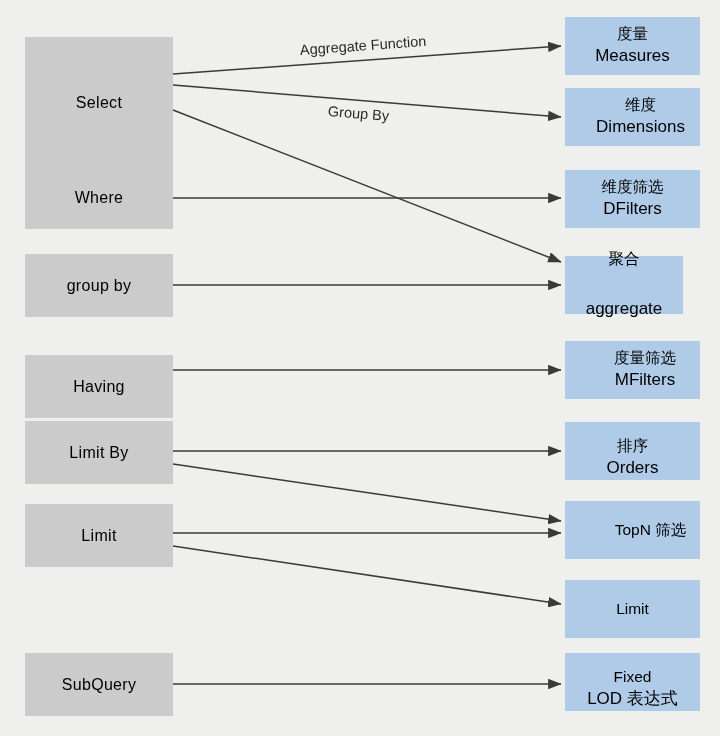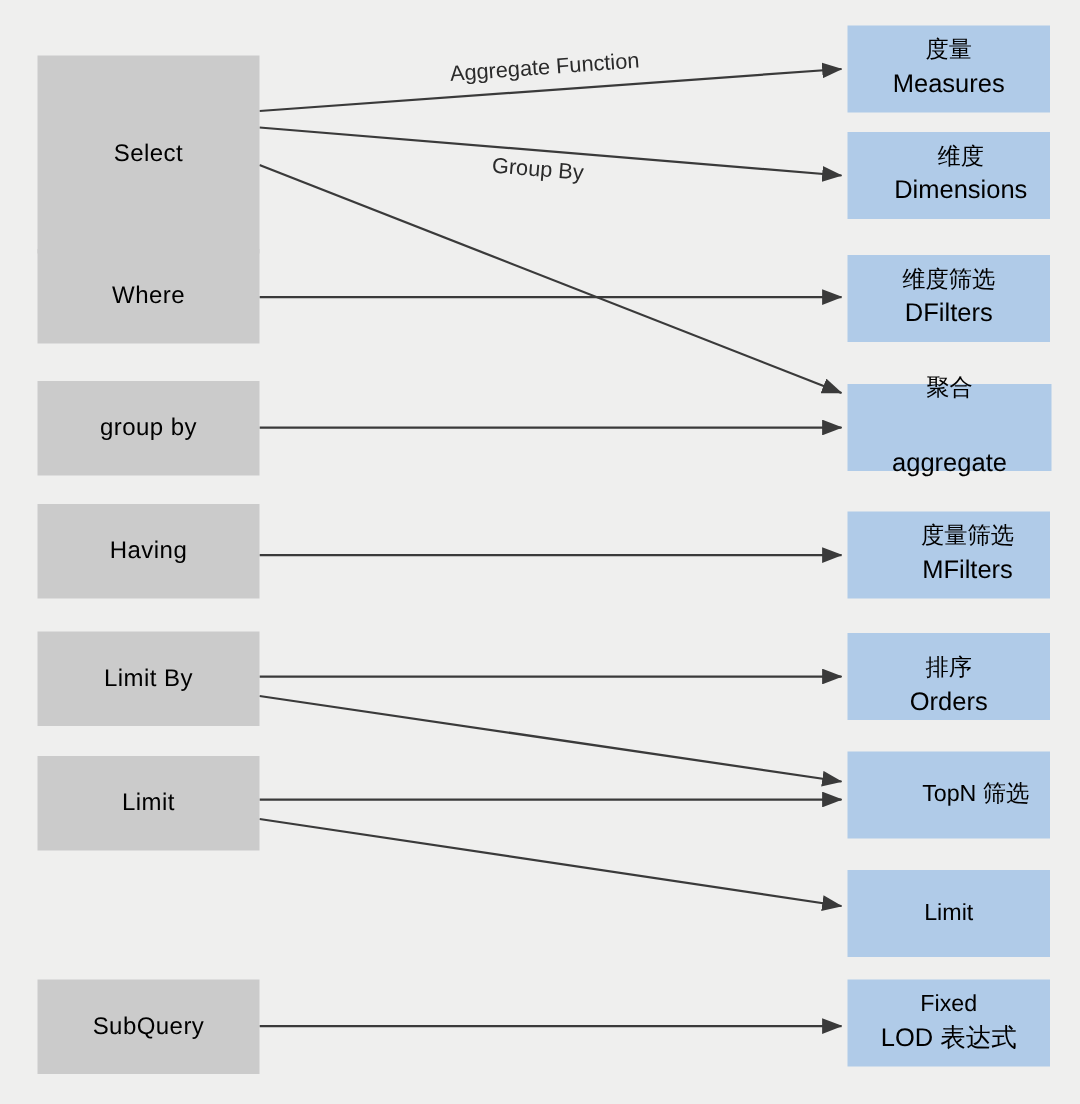--- a/index.html
+++ b/index.html
@@ -87,21 +87,21 @@
   <div id="sql-nodes-group">
       <div class="node sql" style="left: 25px; top: 17px; width: 148px; height: 132px; margin-top: 20px;">
         <span class="line1">Select</span>
       </div>
       <div class="node sql" style="left: 25px; top: 166px; width: 148px; height: 63px;">
         <span class="line1">Where</span>
       </div>
       <div class="node sql" style="left: 25px; top: 254px; width: 148px; height: 63px;">
         <span class="line1">group by</span>
       </div>
-      <div class="node sql" style="left: 25px; top: 336px; width: 148px; height: 63px;">
+      <div class="node sql" style="left: 25px; top: 355px; width: 148px; height: 63px;">
         <span class="line1">Having</span>
       </div>
       <div class="node sql" style="left: 25px; top: 421px; width: 148px; height: 63px;">
         <span class="line1">Limit By</span>
       </div>
       <div class="node sql" style="left: 25px; top: 504px; width: 148px; height: 63px;">
         <span class="line1">Limit</span>
       </div>
       <div class="node sql" style="left: 25px; top: 653px; width: 148px; height: 63px;">
         <span class="line1">SubQuery</span>
@@ -113,39 +113,39 @@
         <span class="line2">Measures</span>
       </div>
       <div class="node bi" style="left: 565px; top: 88px; width: 135px; height: 58px; padding-left: 16px;">
         <span class="line1">维度</span>
         <span class="line2">Dimensions</span>
       </div>
       <div class="node bi" style="left: 565px; top: 170px; width: 135px; height: 58px;">
         <span class="line1">维度筛选</span>
         <span class="line2">DFilters</span>
       </div>
-      <div class="node bi" style="left: 565px; top: 256px; width: 136px; height: 58px; gap: 28px;">
+      <div class="node bi" style="left: 565px; top: 256px; width: 118px; height: 58px; gap: 28px;">
         <span class="line1">聚合</span>
         <span class="line2">aggregate</span>
       </div>
       <div class="node bi" style="left: 565px; top: 341px; width: 135px; height: 58px; padding-left: 25px;">
         <span class="line1">度量筛选</span>
         <span class="line2">MFilters</span>
       </div>
       <div class="node bi" style="left: 565px; top: 422px; width: 135px; height: 58px; justify-content: flex-end;">
         <span class="line1">排序</span>
         <span class="line2">Orders</span>
       </div>
       <div class="node bi" style="left: 565px; top: 501px; width: 135px; height: 58px; padding-left: 36px;">
         <span class="line1">TopN 筛选</span>
       </div>
       <div class="node bi" style="left: 565px; top: 580px; width: 135px; height: 58px;">
         <span class="line1">Limit</span>
       </div>
-      <div class="node bi" style="left: 565px; top: 653px; width: 135px; height: 58px;">
+      <div class="node bi" style="left: 565px; top: 653px; width: 135px; height: 58px; justify-content: flex-end;">
         <span class="line1">Fixed</span>
         <span class="line2">LOD 表达式</span>
       </div>
     </div>
   <div id="labels-group">
       <div class="edge-label" style="left: 300px; top: 42px; transform: rotate(-4.1deg);">Aggregate Function</div>
       <div class="edge-label" style="left: 328px; top: 103px; transform: rotate(4.6deg);">Group By</div>
     </div>
 
 </div>

